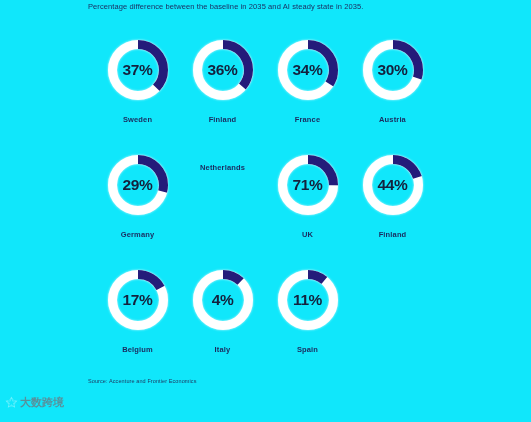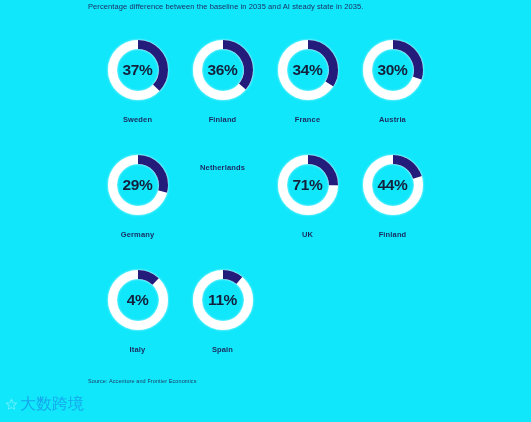--- a/index.html
+++ b/index.html
@@ -112,23 +112,23 @@
     opacity: 0.42;
     pointer-events: none;
   }
   .watermark .wm-mark {
     font-size: 13px;
     font-weight: bold;
     color: #ffffff;
     line-height: 1;
   }
   .watermark .wm-text {
-    font-size: 16px;
-    font-weight: normal;
-    color: #1d4ed8;
+    font-size: 11px;
+    font-weight: bold;
+    color: #b91c1c;
     letter-spacing: 0px;
     line-height: 1;
   }
 </style>
 </head>
 <body>
 
 <div class="page">
 
   <div class="chart-title">Percentage difference between the baseline in 2035 and AI steady state in 2035.</div>
@@ -199,20 +199,30 @@
       </div>
       <div class="cell">
         <div class="donut">
           <svg viewBox="0 0 66 66" aria-hidden="true">
             <circle cx="33" cy="33" r="25.5" fill="none" stroke="#ffffff" stroke-width="9"></circle>
             <circle cx="33" cy="33" r="25.5" fill="none" stroke="#241c7a" stroke-width="9" stroke-dasharray="32.04 128.18" stroke-linecap="butt"></circle>
           </svg>
           <div class="value">44%</div>
         </div>
         <div class="country">Finland</div>
+      </div>
+      <div class="cell">
+        <div class="donut">
+          <svg viewBox="0 0 66 66" aria-hidden="true">
+            <circle cx="33" cy="33" r="25.5" fill="none" stroke="#ffffff" stroke-width="9"></circle>
+            <circle cx="33" cy="33" r="25.5" fill="none" stroke="#241c7a" stroke-width="9" stroke-dasharray="27.24 132.98" stroke-linecap="butt"></circle>
+          </svg>
+          <div class="value">17%</div>
+        </div>
+        <div class="country">Belgium</div>
       </div>
       <div class="cell">
         <div class="donut">
           <svg viewBox="0 0 66 66" aria-hidden="true">
             <circle cx="33" cy="33" r="25.5" fill="none" stroke="#ffffff" stroke-width="9"></circle>
             <circle cx="33" cy="33" r="25.5" fill="none" stroke="#241c7a" stroke-width="9" stroke-dasharray="19.23 140.99" stroke-linecap="butt"></circle>
           </svg>
           <div class="value">4%</div>
         </div>
         <div class="country">Italy</div>

